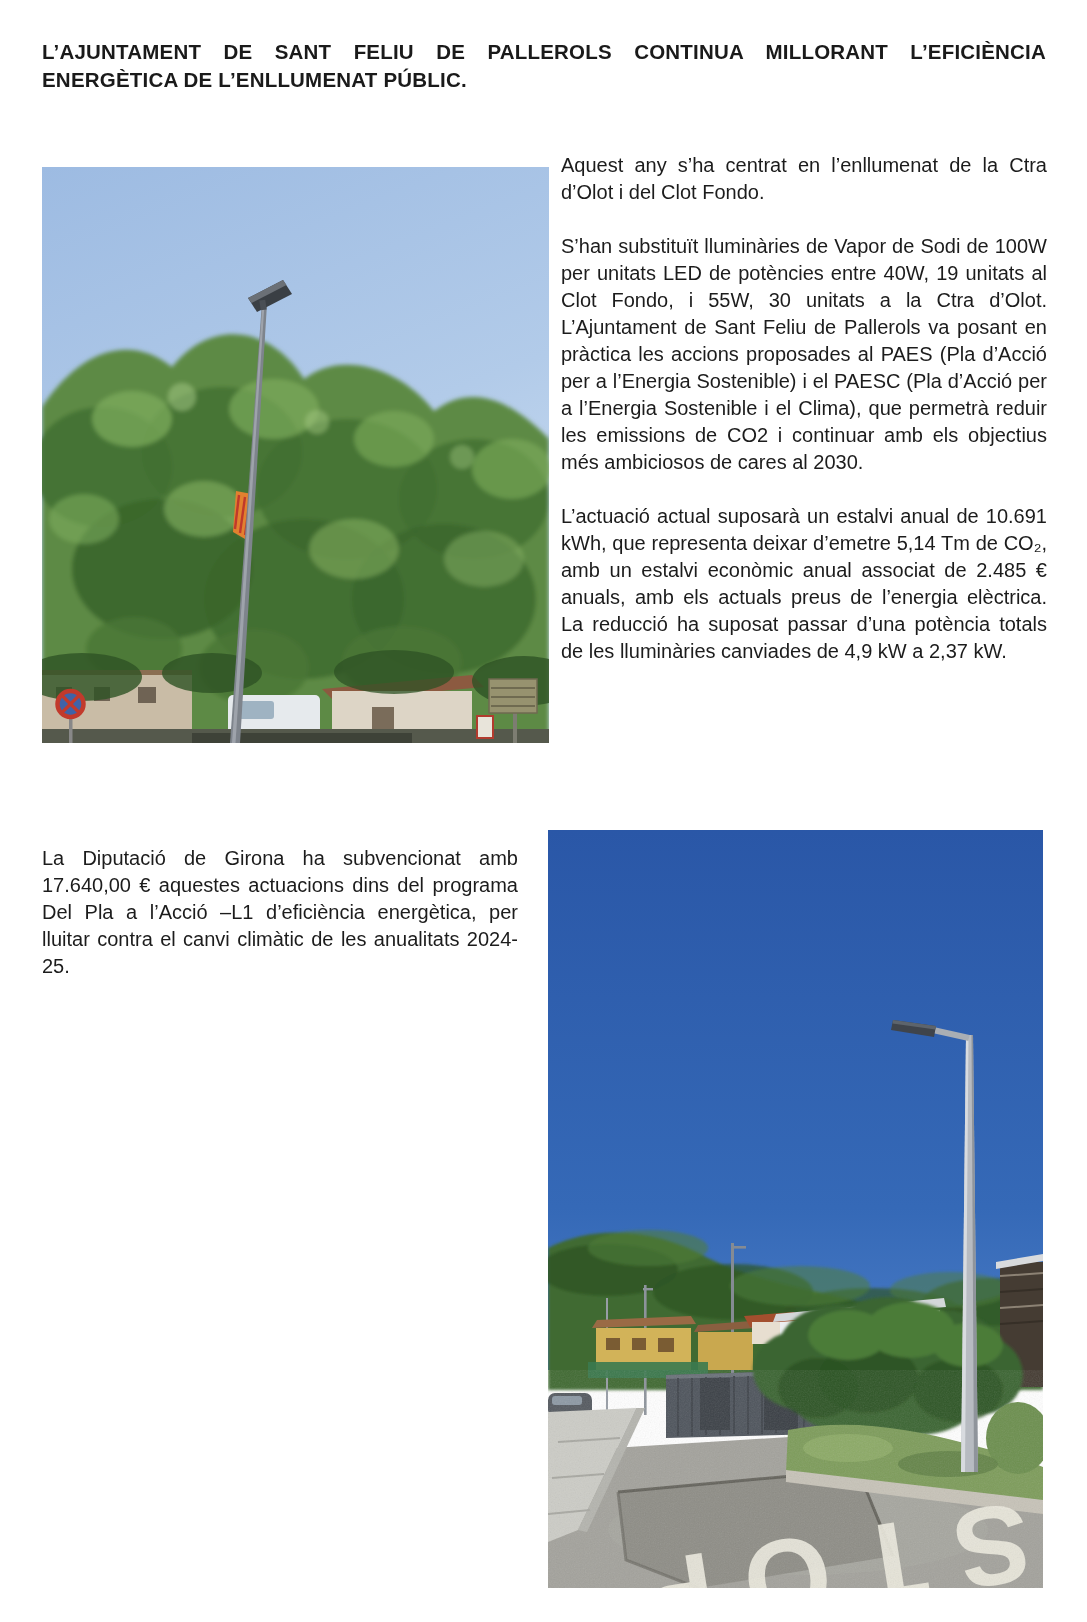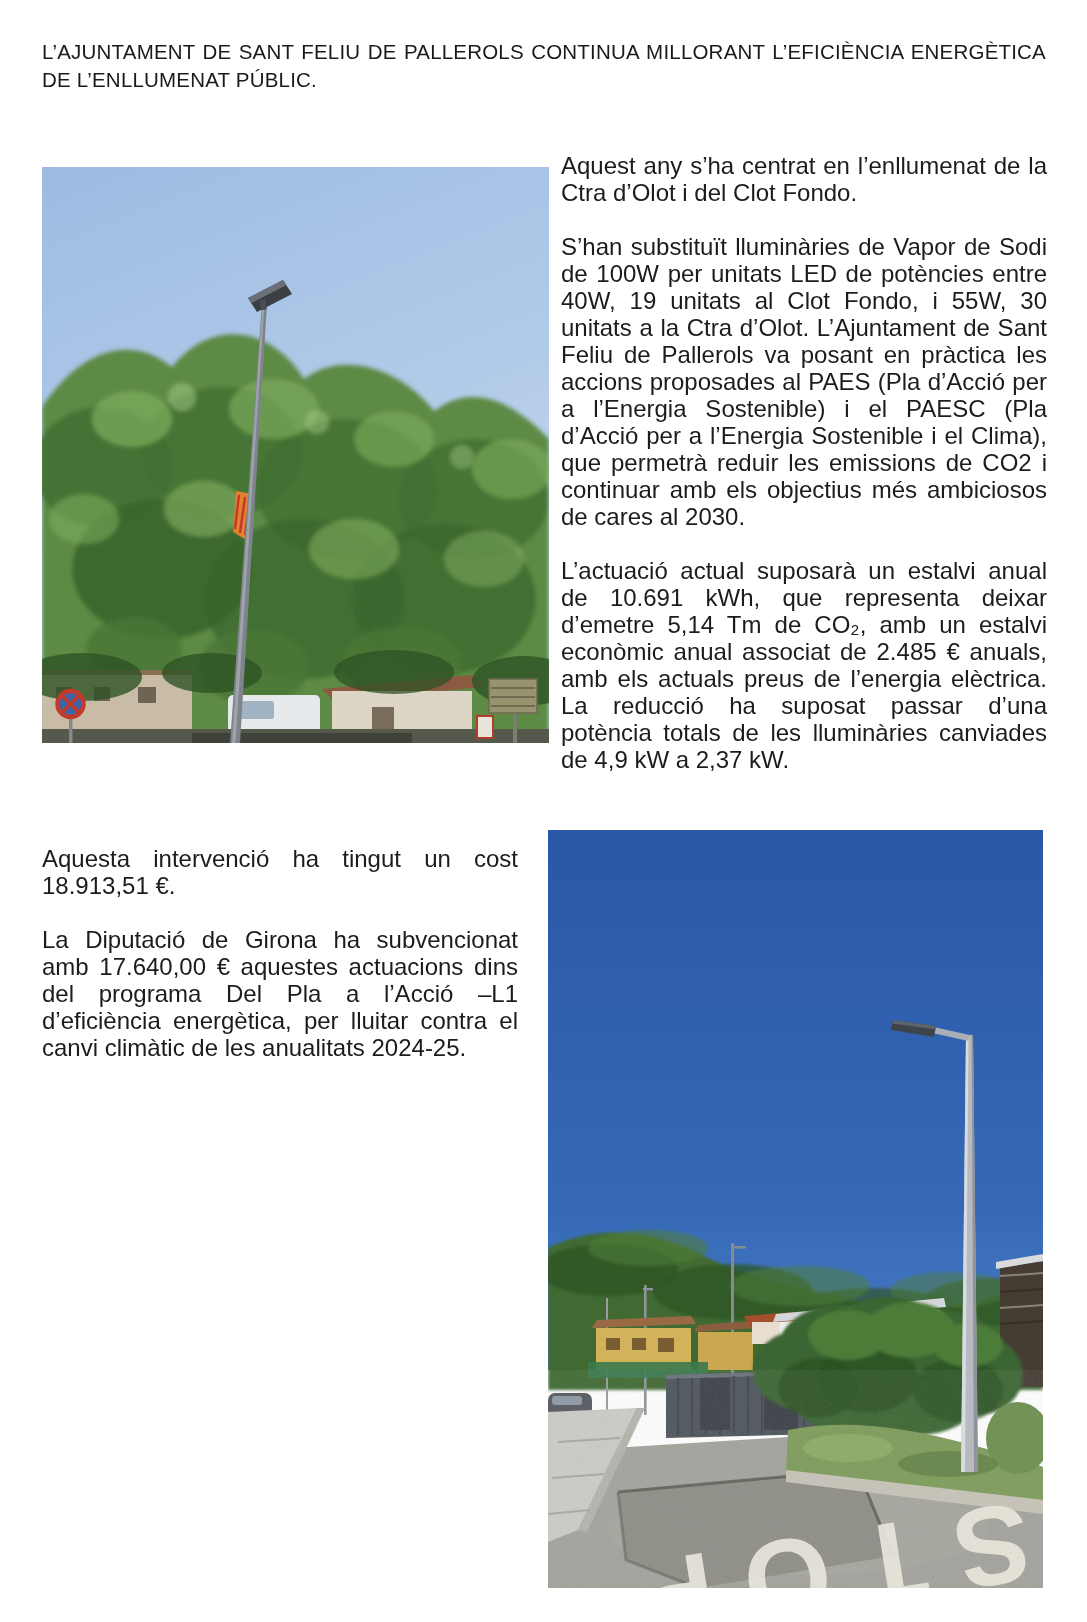--- a/index.html
+++ b/index.html
@@ -6,24 +6,24 @@
   .page{
     position:relative;
     width:1087px;height:1622px;
     background:#ffffff;
     font-family:"Liberation Sans","DejaVu Sans",sans-serif;
     color:#1c1c1c;
     overflow:hidden;
   }
   .title{
     position:absolute;left:42px;top:24px;width:1004px;
-    font-size:20.5px;font-weight:normal;line-height:28px;
+    font-size:20.5px;font-weight:bold;line-height:28px;
     text-align:justify;color:#1a1a1a;letter-spacing:.2px;
   }
-  .textcol{position:absolute;font-size:24px;line-height:27px;}
+  .textcol{position:absolute;font-size:20px;line-height:27px;}
   .textcol p{margin:0 0 27px 0;text-align:justify;}
   .col-right{left:561px;top:152px;width:486px;}
   .col-left{left:42px;top:845px;width:476px;}
   .photo{position:absolute;overflow:hidden;}
   .photo svg{display:block;}
   .photo-1{left:42px;top:167px;width:507px;height:576px;}
   .photo-2{left:548px;top:830px;width:495px;height:758px;}
 </style>
 </head>
 <body>
@@ -127,21 +127,20 @@
     </svg>
   </div>
 
   <div class="textcol col-right">
     <p>Aquest any s’ha centrat en l’enllumenat de la Ctra d’Olot i del Clot Fondo.</p>
     <p>S’han substituït lluminàries de Vapor de Sodi de 100W per unitats LED de potències entre 40W, 19 unitats al Clot Fondo, i 55W, 30 unitats a la Ctra d’Olot. L’Ajuntament de Sant Feliu de Pallerols va posant en pràctica les accions proposades al PAES (Pla d’Acció per a l’Energia Sostenible) i el PAESC (Pla d’Acció per a l’Energia Sostenible i el Clima), que permetrà reduir les emissions de CO2 i continuar amb els objectius més ambiciosos de cares al 2030.</p>
     <p>L’actuació actual suposarà un estalvi anual de 10.691 kWh, que representa deixar d’emetre 5,14 Tm de CO₂, amb un estalvi econòmic anual associat de 2.485 € anuals, amb els actuals preus de l’energia elèctrica. La reducció ha suposat passar d’una potència totals de les lluminàries canviades de  4,9 kW a 2,37 kW.</p>
   </div>
 
   <div class="textcol col-left">
-    <p>Aquesta intervenció ha tingut un cost 18.913,51 €.</p>
     <p>La Diputació de Girona ha subvencionat amb 17.640,00 € aquestes actuacions dins del programa Del Pla a l’Acció –L1 d’eficiència energètica, per lluitar contra el canvi climàtic de les anualitats 2024-25.</p>
   </div>
 
   <div class="photo photo-2" title="Nova lluminària LED en columna alta al costat d’un carrer amb senyal STOP pintat">
     <svg width="495" height="758" viewBox="0 0 495 758">
       <defs>
         <linearGradient id="sky2" x1="0" y1="0" x2="0" y2="1">
           <stop offset="0" stop-color="#2a57a7"></stop>
           <stop offset="0.7" stop-color="#3569b7"></stop>
           <stop offset="1" stop-color="#4a7cc6"></stop>

